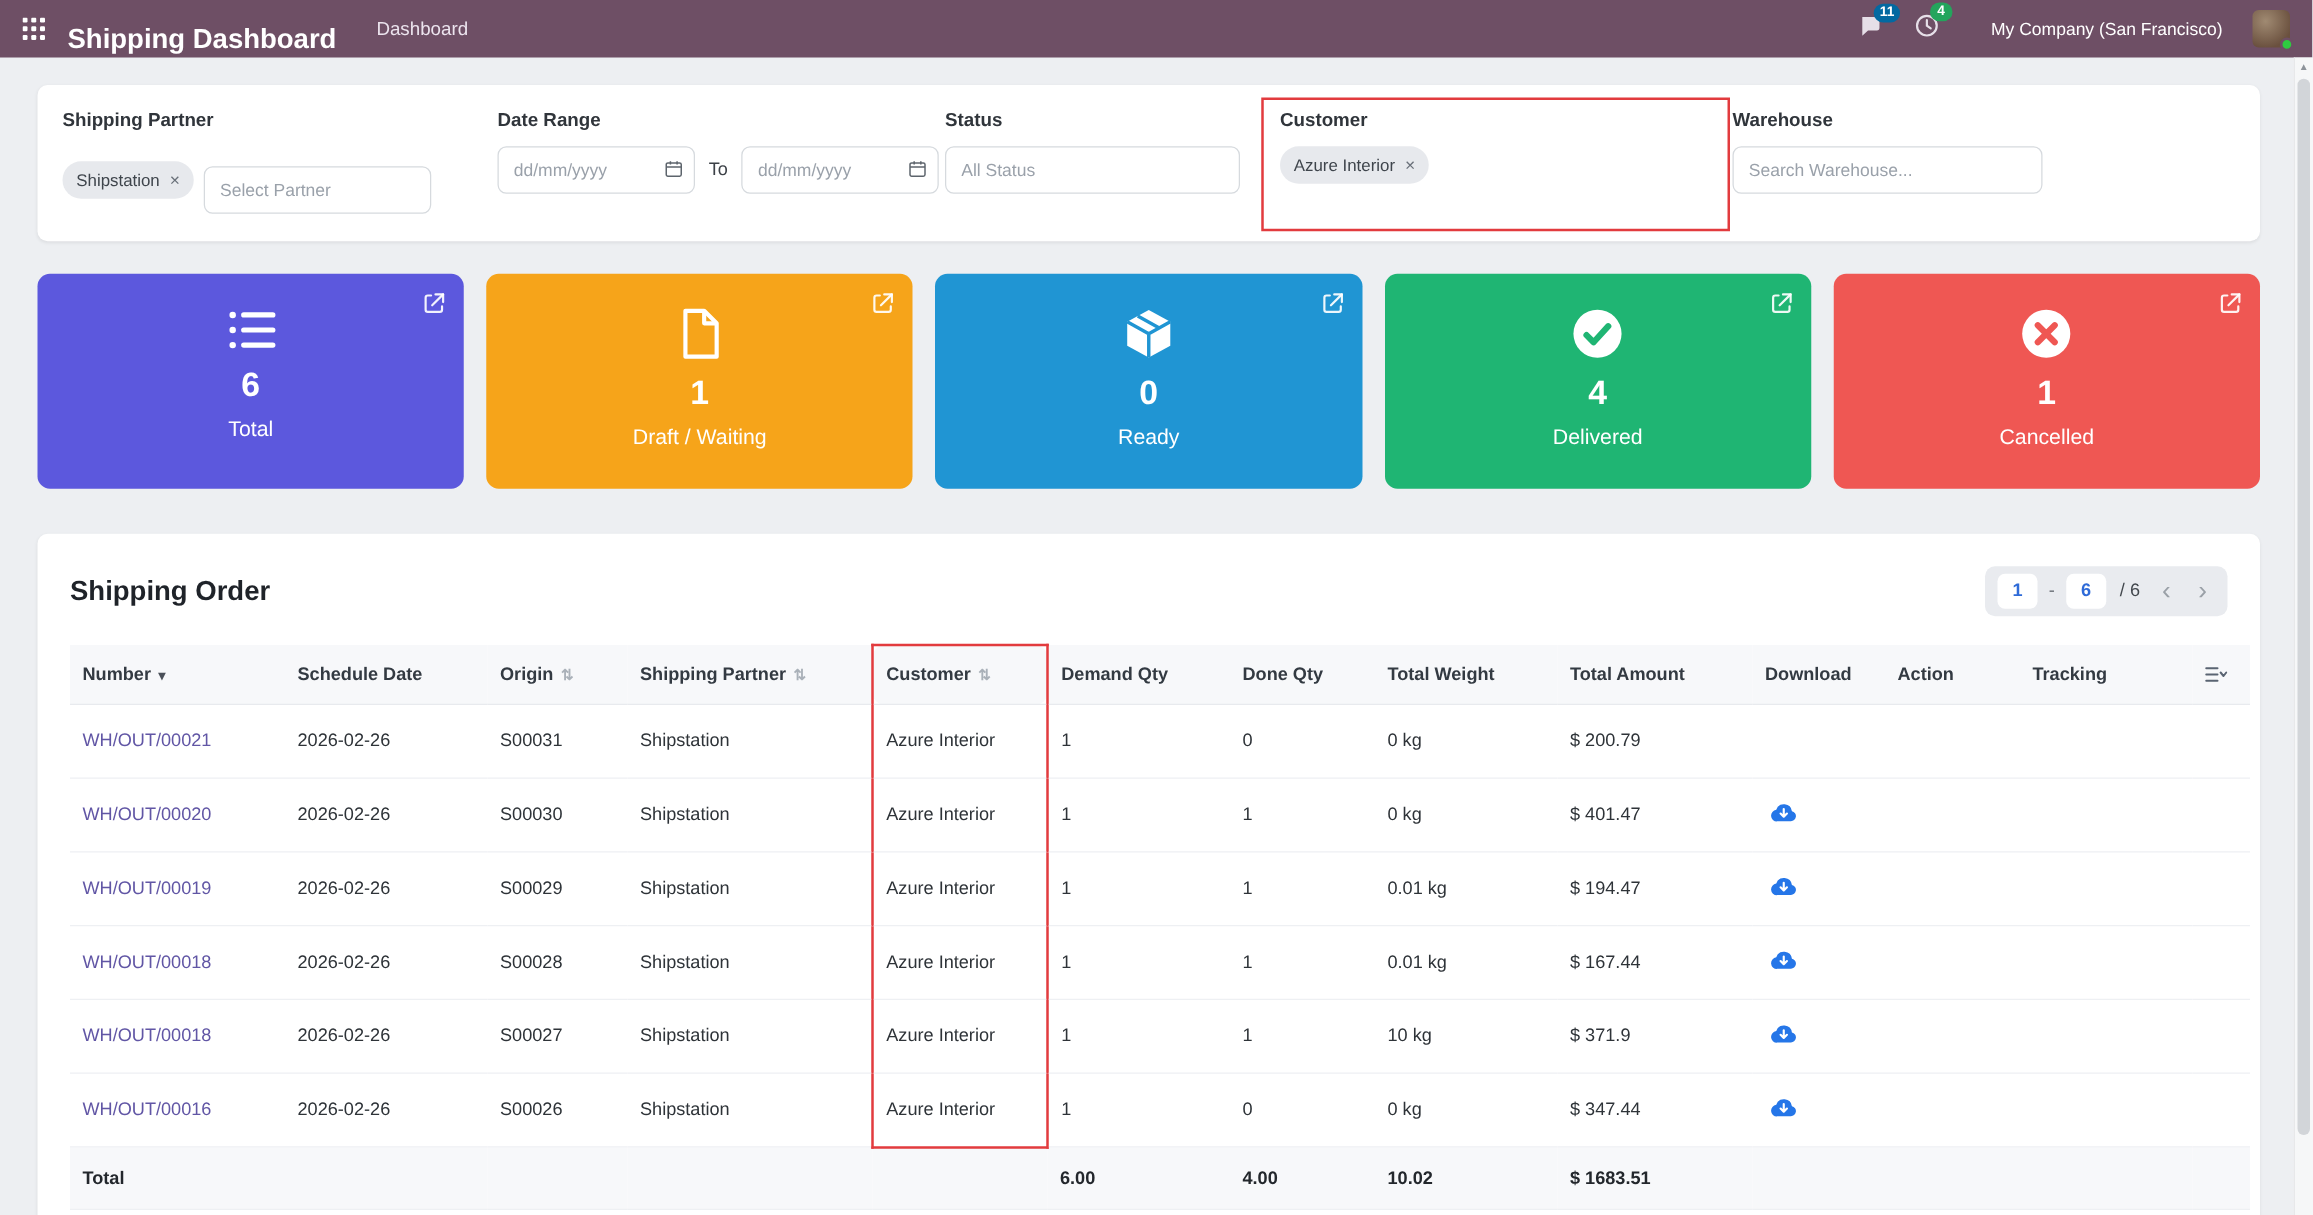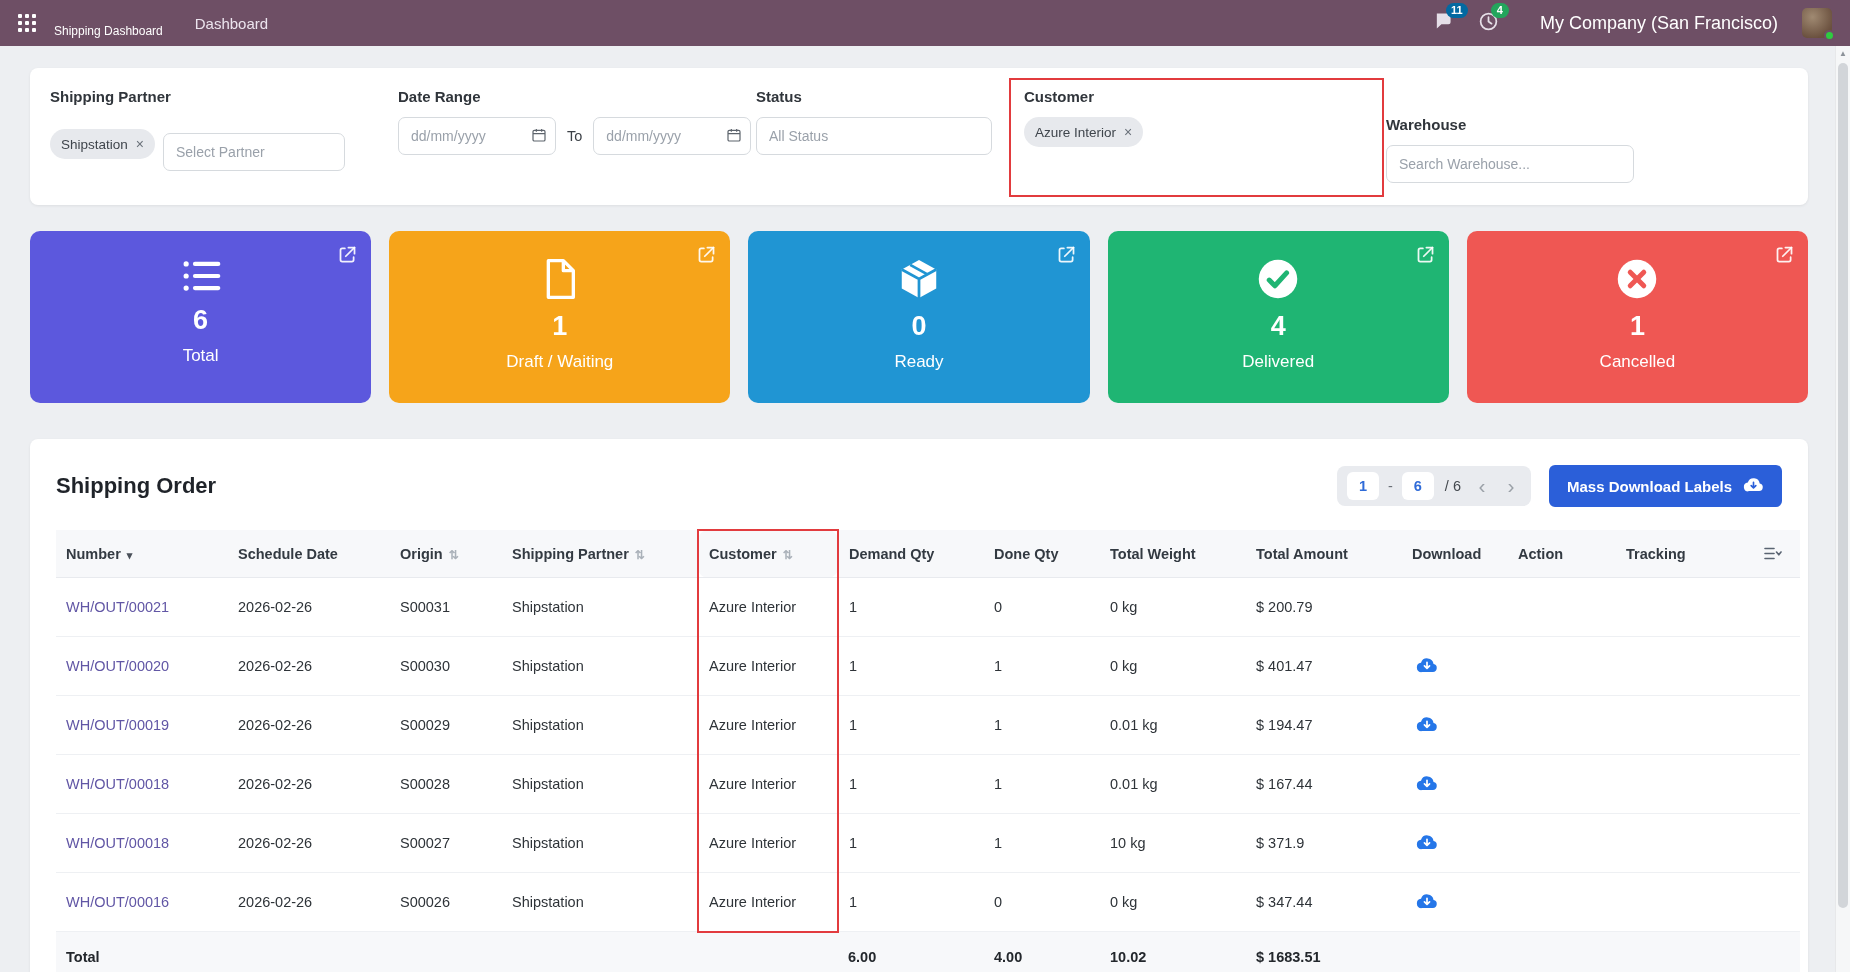--- a/index.html
+++ b/index.html
@@ -9,46 +9,46 @@
     background:#edeff2;
     overflow:hidden;
     position:relative;
   }
   
   .topbar {
     height:46px; background:#6e4f65; color:#fff;
     display:flex; align-items:center; padding:0 18px;
   }
   .apps { width:22px; height:22px; cursor:pointer; display:flex; align-items:center; }
-  .brand { font-size:12px; font-weight:normal; margin-left:14px; cursor:pointer; white-space:nowrap;margin-top:16px; }
+  .brand { font-size:22px; font-weight:bold; margin-left:14px; cursor:pointer; white-space:nowrap;margin-top:16px; }
   .menu-item { margin-left:32px; font-size:15px; color:#ece4ee; cursor:pointer; }
   .topbar-right { margin-left:auto; display:flex; align-items:center; gap:24px; }
   .icon-wrap { position:relative; cursor:pointer; display:flex; align-items:center; }
   .badge {
     position:absolute; top:-8px; left:13px; min-width:18px; text-align:center;
     font-size:11px; font-weight:bold; color:#fff; border-radius:9px; padding:1px 5px; line-height:13px;
   }
   .badge.blue { background:#0369a1;text-align:right; }
   .badge.green { background:#23a55c; }
-  .company { font-size:18px; cursor:pointer; white-space:nowrap;padding-left:17px; }
+  .company { font-size:14px; cursor:pointer; white-space:nowrap;padding-left:17px; }
   .avatar {
     width:30px; height:30px; border-radius:5px; position:relative; cursor:pointer;
     background:radial-gradient(circle at 35% 30%, #a08a72, #6a503e 75%);
   }
   .presence {
     position:absolute; right:-3px; bottom:-3px; width:11px; height:11px; border-radius:50%;
     background:#2ecc40; border:2px solid #6e4f65;
   }
   
   .filter-card {
     margin:22px 42px 0 30px; background:#fff; border-radius:8px;
     box-shadow:0 1px 3px rgba(0,0,0,.07); padding:20px 20px 22px; display:flex;
   }
   .fgroup { flex:0 0 auto; }
-  .fg1 { width:348px; } .fg2 { width:358px; } .fg3 { width:268px; } .fg4 { width:362px; } .fg5 { flex:1;margin-top:28px; }
+  .fg1 { width:348px; } .fg2 { width:358px; } .fg3 { width:268px; } .fg4 { width:362px; } .fg5 { flex:1; }
   .flabel { font-size:15px; font-weight:bold; color:#30353b; }
   .fcontrols { margin-top:12px; display:flex; align-items:center; }
   .tag {
     display:inline-flex; align-items:center; gap:8px; background:#e7e9ed; border-radius:15px;
     height:30px; padding:0 11px; font-size:13.5px; color:#3f454c; cursor:pointer; white-space:nowrap;
   }
   .tag .x { color:#697079; font-size:14px; cursor:pointer; }
   .f-input {
     height:38px; border:1px solid #d6dade; border-radius:7px; padding:0 12px;
     font-size:14px; color:#333; font-family:"Liberation Sans", sans-serif; background:#fff; outline:none;
@@ -349,29 +349,20 @@
     <div class="order-title">Shipping Order</div>
     <div class="order-head-right">
       <div class="pager">
         <span class="pg-box">1</span>
         <span class="pg-dash">-</span>
         <span class="pg-box">6</span>
         <span class="pg-total">/ 6</span>
         <button class="pg-btn">‹</button>
         <button class="pg-btn">›</button>
       </div>
-      <button class="btn-primary">
-        <span>Mass Download Labels</span>
-        <span>
-          <svg width="21" height="19" viewBox="0 0 24 22">
-              <path fill="#fff" d="M6 19a5.2 5.2 0 0 1-.6-10.36A7.1 7.1 0 0 1 19.2 9.9 4.4 4.4 0 0 1 18 18.6H6z"></path>
-              <path d="M12 8.5v6.2M9.3 12.3l2.7 2.7 2.7-2.7" stroke="#2b5fd9" stroke-width="1.9" fill="none" stroke-linecap="round" stroke-linejoin="round"></path>
-            </svg>
-        </span>
-      </button>
     </div>
   </div>
 
   <table class="order-table">
     <colgroup id="cols">
         <col style="width: 172px;">
         <col style="width: 162px;">
         <col style="width: 112px;">
         <col style="width: 196px;">
         <col style="width: 140px;">

